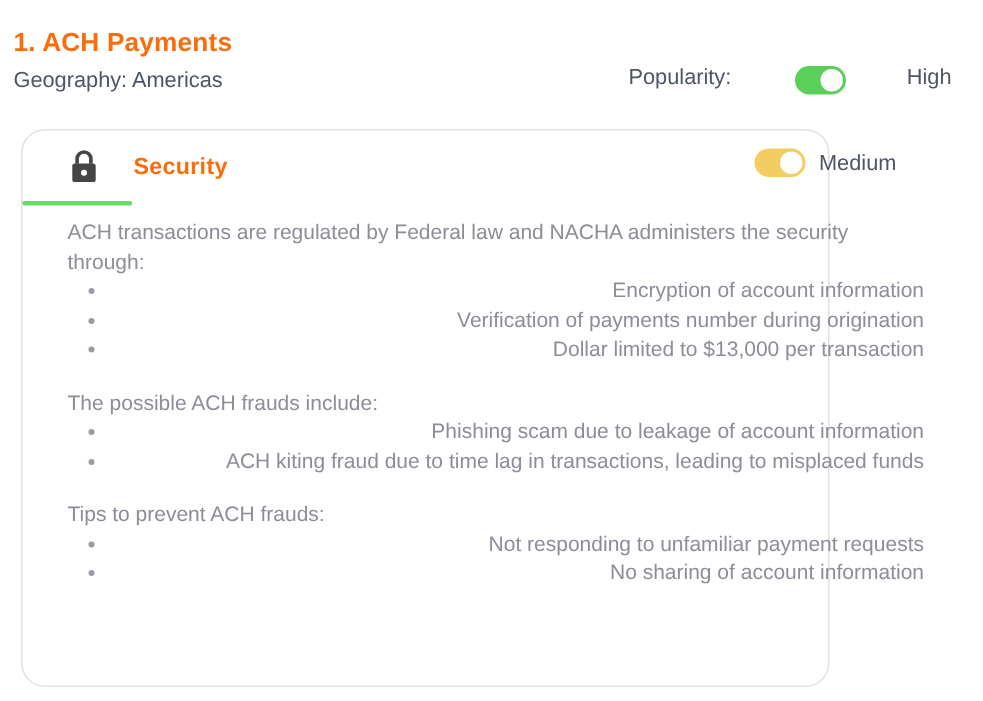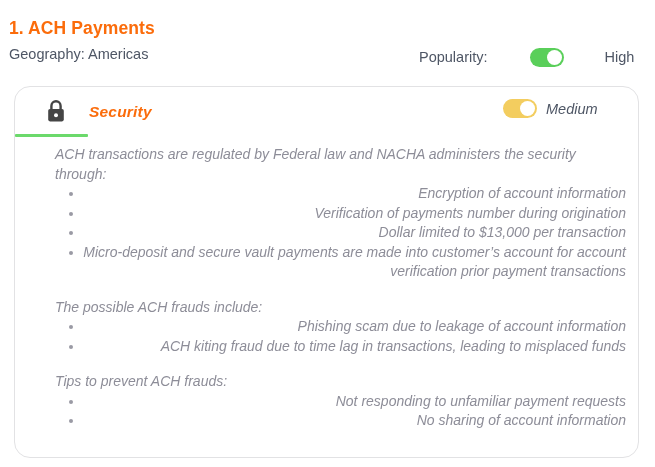--- a/index.html
+++ b/index.html
@@ -43,21 +43,21 @@
     font-size: 14.5px;
     color: #4E5665;
     white-space: nowrap;
   }
 
   .popularity-group {
     position: absolute;
     left: 419px;
     top: 0px;
     display: flex;
-    align-items: center;
+    align-items: flex-start;
     height: 26px;
     gap: 32px;
   }
   .popularity-label {
     font-size: 14.5px;
     color: #4E5665;
     white-space: nowrap;
     margin-right: 10px;
   }
 
@@ -87,27 +87,26 @@
     color: #4E5665;
     margin-left: 9px;
     white-space: nowrap;
   }
 
   
   .card {
     position: absolute;
     left: 14px;
     top: 86px;
-    width: 625px;
+    width: 539px;
     height: 372px;
     box-sizing: border-box;
     border: 1px solid #E2E2E4;
     border-radius: 16px;
     background: #ffffff;
-    font-style: italic;
   }
 
   .card-header {
     position: relative;
     height: 48px;
   }
 
   .lock-icon {
     position: absolute;
     left: 28px;
@@ -141,21 +140,21 @@
     top: 47px;
     width: 73px;
     height: 3px;
     background: #6BD96B;
     border-radius: 1px;
   }
 
   
   .card-body {
     position: absolute;
-    left: 10px;
+    left: 0;
     top: 58px;
     width: 625px;
     padding: 0 24px 0 30px;
     box-sizing: border-box;
     font-size: 14px;
     color: #8D8D98;
     line-height: 19.5px;
   }
 
   .para {
@@ -230,21 +229,20 @@
   </div>
 
   <div class="card-body">
 
     <p class="para">ACH transactions are regulated by Federal law and NACHA administers  the security through:</p>
 
     <ul class="bullets">
       <li>Encryption of account information</li>
       <li>Verification of payments number  during origination</li>
       <li>Dollar limited to $13,000 per  transaction</li>
-      <li>Micro-deposit and secure vault  payments are made into customer’s  account for account verification  prior payment transactions</li>
     </ul>
 
     <div class="para-spacer"></div>
 
     <p class="para">The possible ACH frauds include:</p>
 
     <ul class="bullets">
       <li>Phishing scam due to leakage of  account information</li>
       <li>ACH kiting fraud due to time lag  in transactions, leading to misplaced funds</li>
     </ul>

